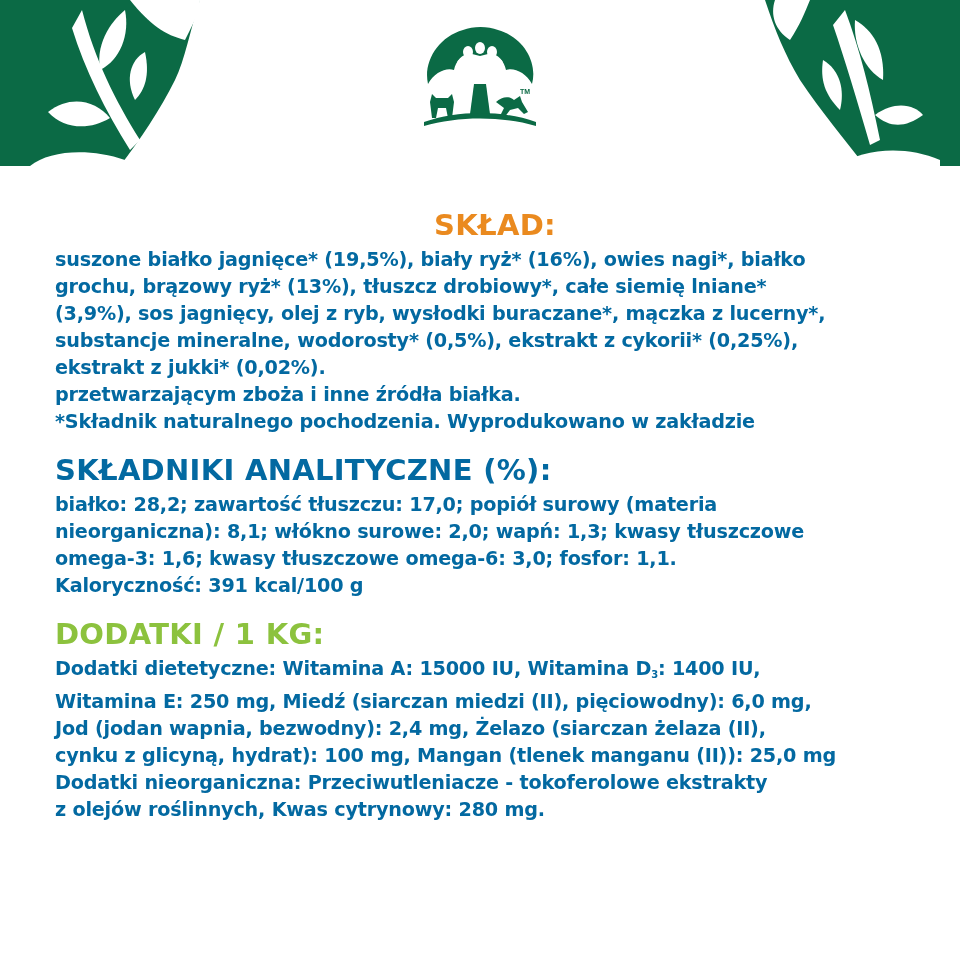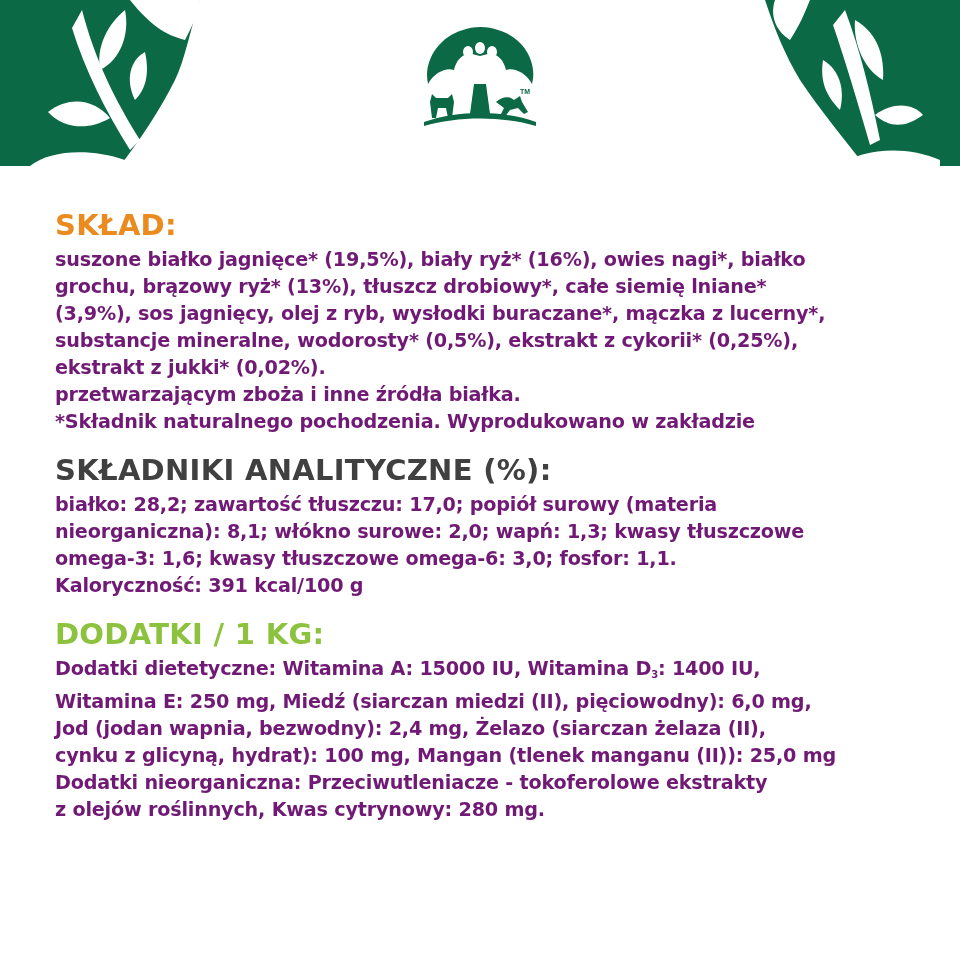--- a/index.html
+++ b/index.html
@@ -4,24 +4,24 @@
 <style>
   html, body { margin: 0; padding: 0; background: #ffffff; }
   body { width: 960px; height: 960px; position: relative; overflow: hidden;
          font-family: "DejaVu Sans", "Liberation Sans", sans-serif; }
   .corner { position: absolute; top: 0; }
   .corner-left { left: 0; width: 225px; height: 166px; }
   .corner-right { right: 0; width: 215px; height: 166px; }
   .logo { position: absolute; left: 418px; top: 22px; width: 124px; height: 106px; }
   .content { position: absolute; left: 55px; top: 208px; width: 880px; }
   .heading { font-weight: bold; font-size: 29px; line-height: 34px; margin: 0 0 4px 0; letter-spacing: 0.3px; }
-  .h-orange { color: #ea8a1f; }
-  .h-yellow { color: #404040; }
+  .h-orange { color: #ea8a1f; text-align: center; }
+  .h-yellow { color: #0369a1; }
   .h-lime { color: #8cc23e; }
-  .para { color: #701a75; font-weight: bold; font-size: 19.2px; line-height: 27px; margin: 0; letter-spacing: -0.2px; }
+  .para { color: #0369a1; font-weight: bold; font-size: 19.2px; line-height: 27px; margin: 0; letter-spacing: -0.2px; }
   .section { margin-bottom: 18px; }
   .line { display: block; white-space: nowrap; }
   sub { font-size: 10px; vertical-align: -3px; }
 </style>
 </head>
 <body>
 
 <svg class="corner corner-left" viewBox="0 0 225 166">
   <rect x="0" y="0" width="225" height="166" fill="#0b6a45"></rect>
   <path d="M225 0 L225 166 L120 166 C140 140 160 110 175 80 C185 60 190 30 200 0 Z" fill="#fff"></path>

